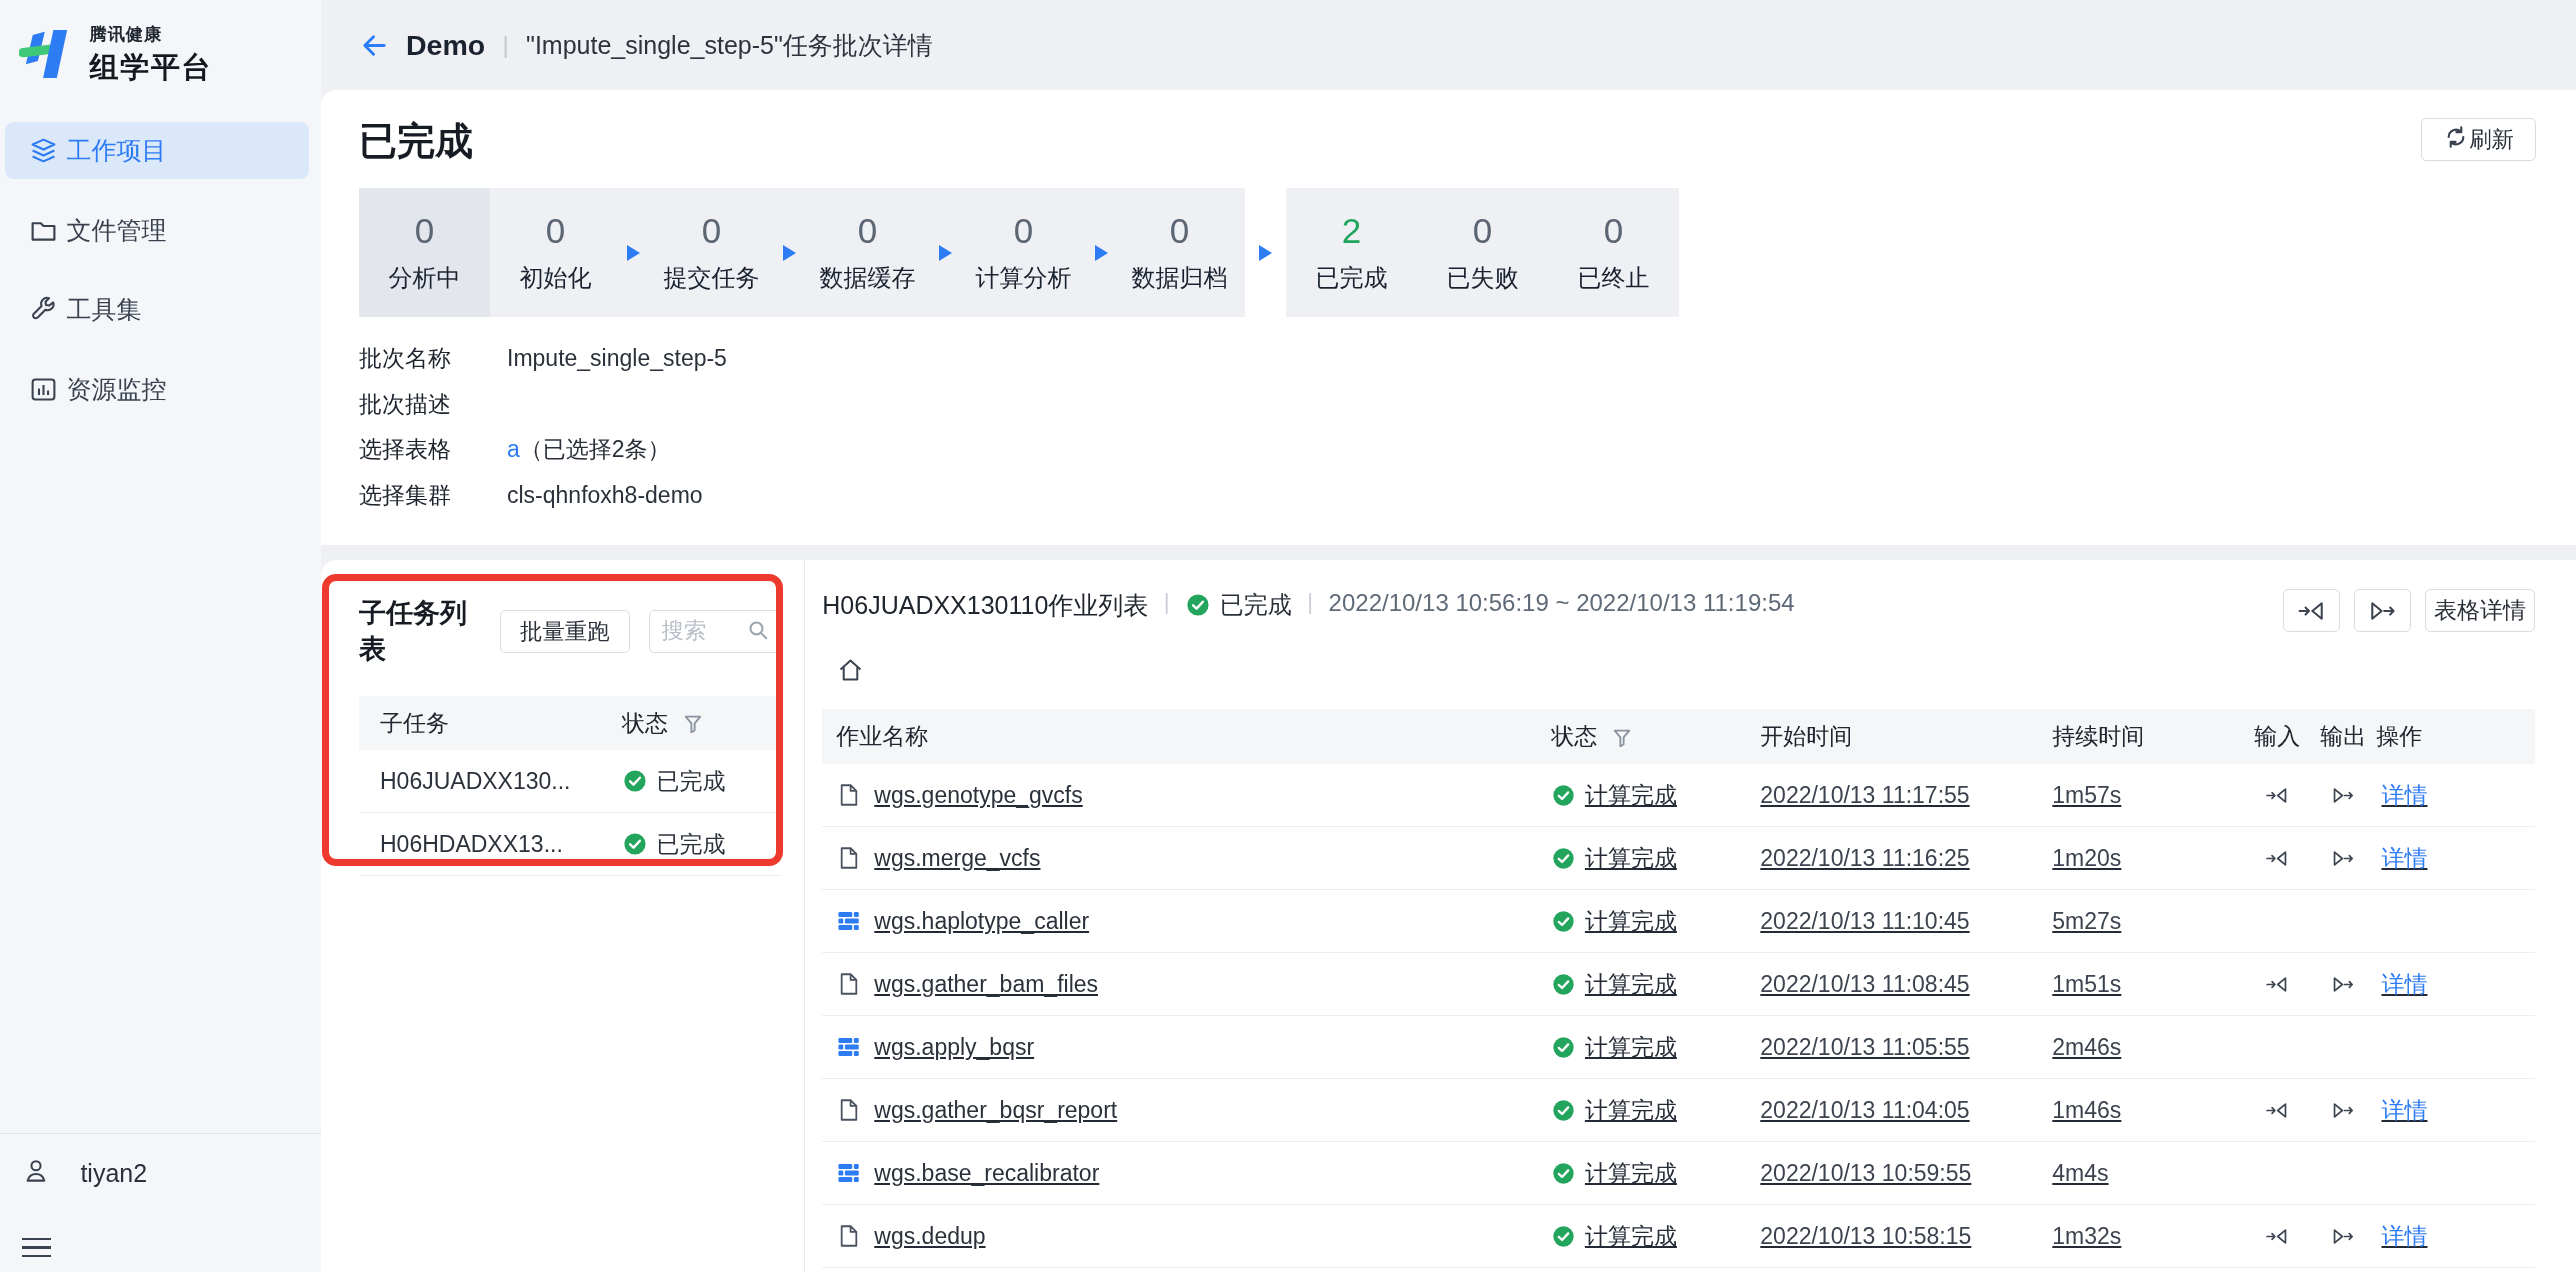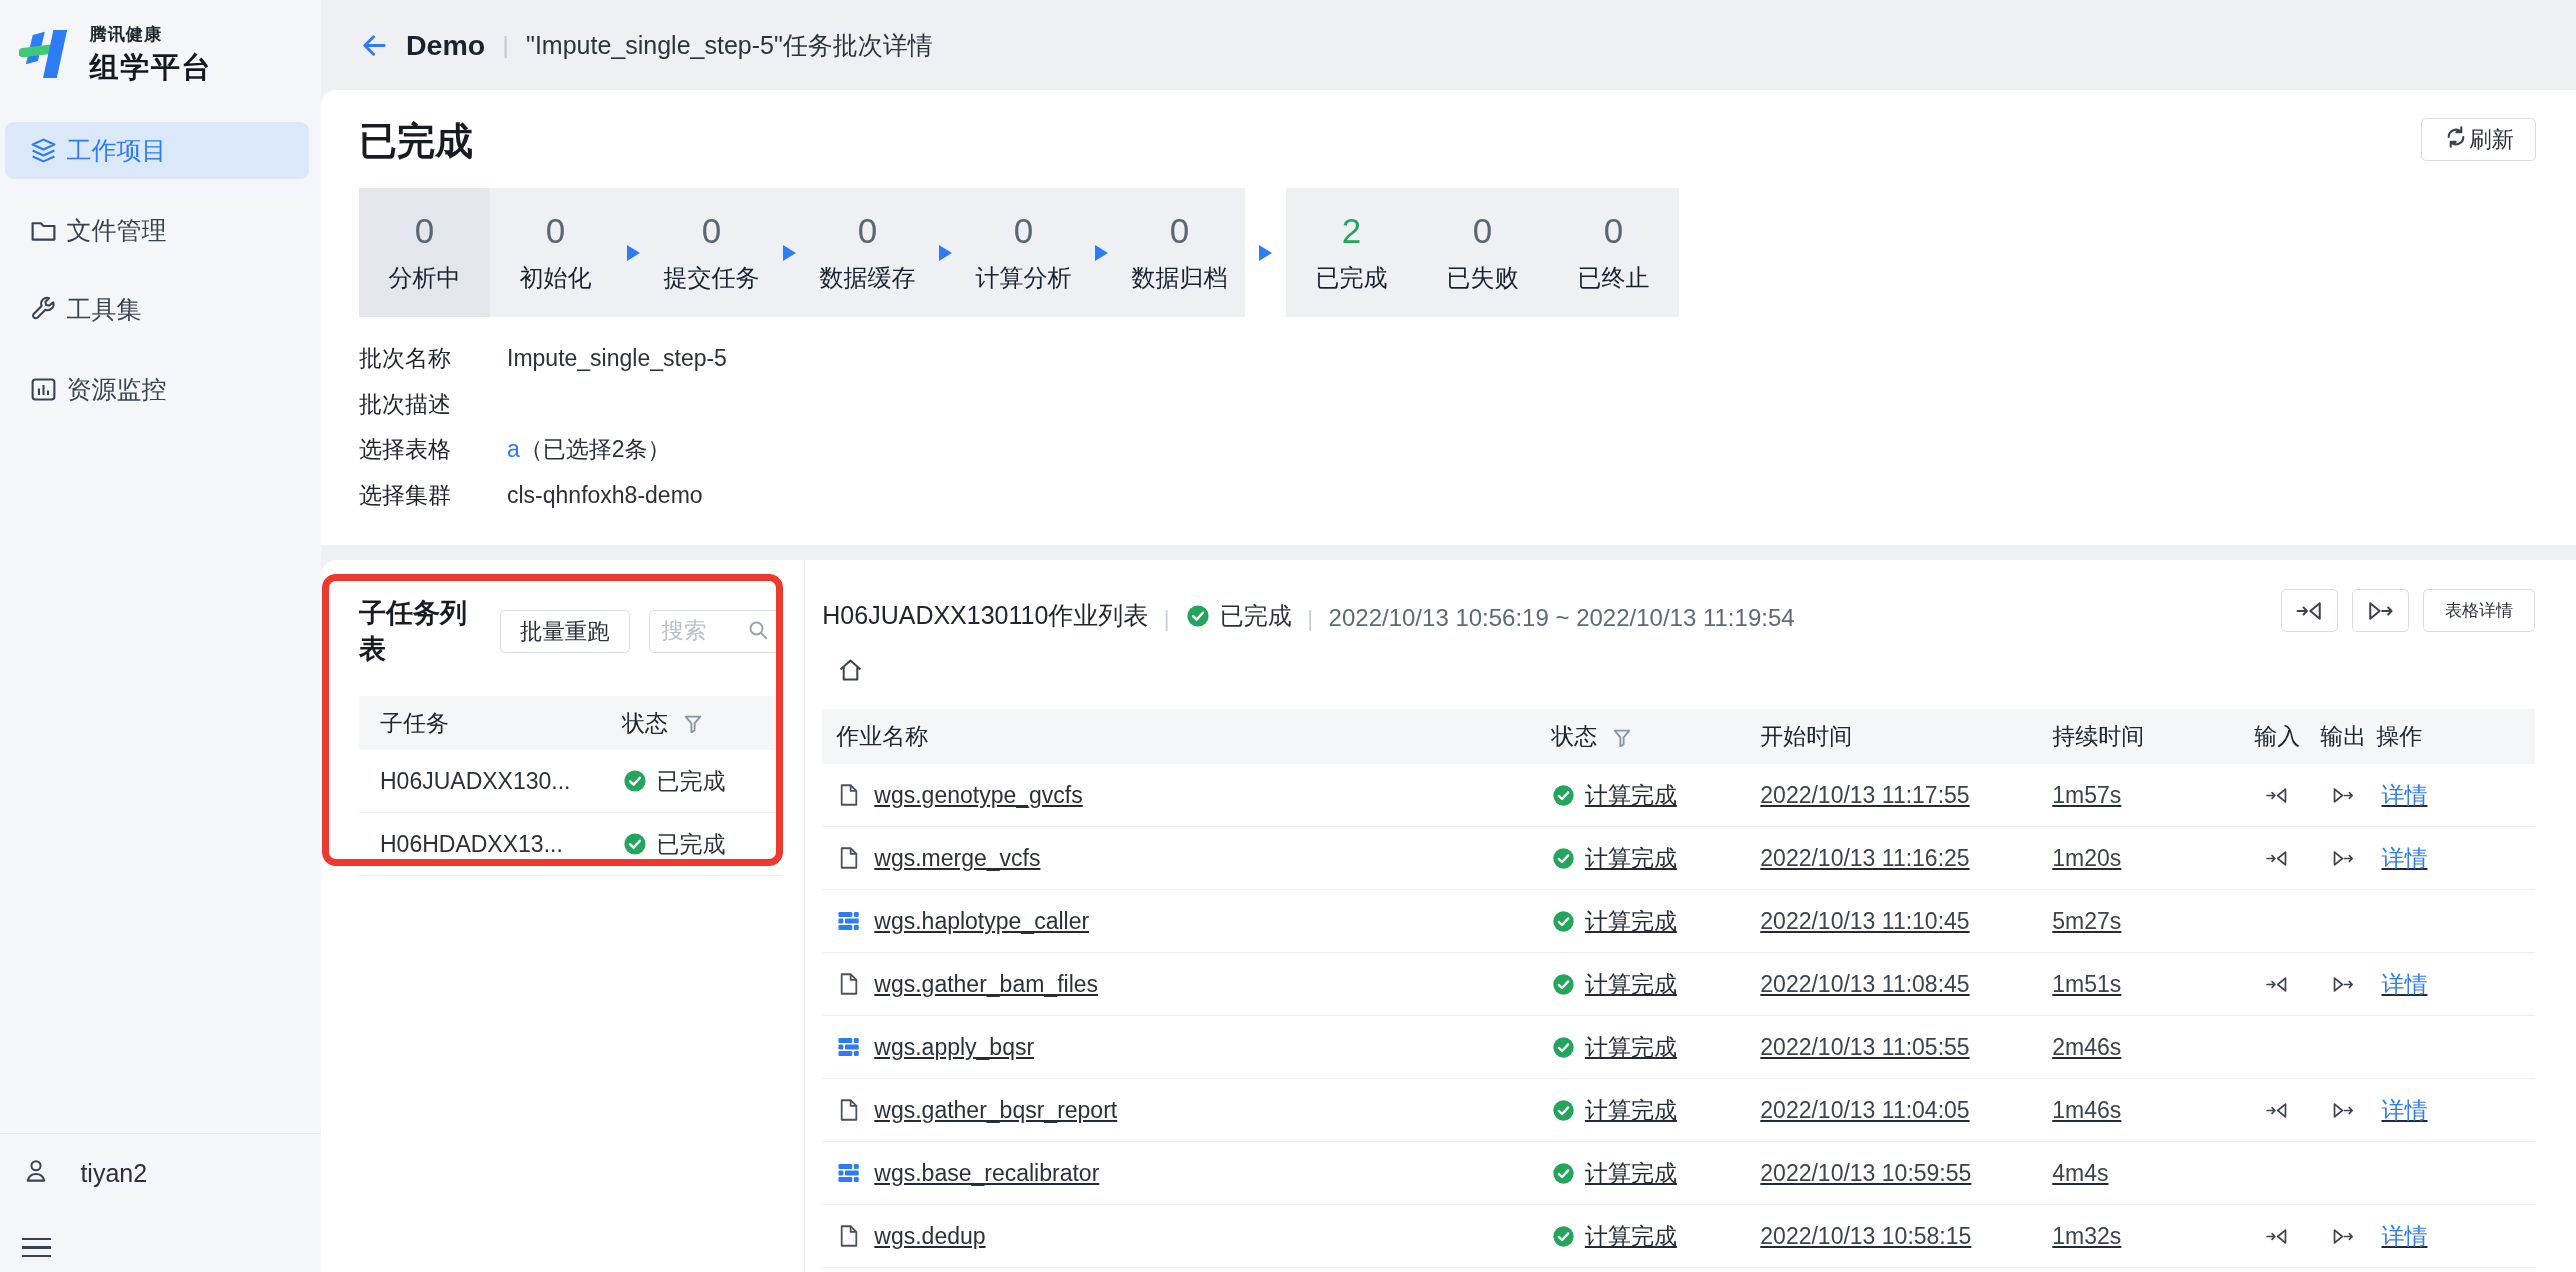--- a/index.html
+++ b/index.html
@@ -104,33 +104,33 @@
   .status-cell { display:flex; align-items:center; gap:8.6px; }
   .funnel { margin-left:8.6px; vertical-align:-2.6px; cursor:pointer; }
 
   .red-highlight {
     position:absolute; left:0.9px; top:14px; width:461px; height:292px;
     border:7.8px solid #ee392e; border-radius:14px; pointer-events:none; z-index:6;
   }
 
   
   .right-panel { flex:1; border-left:0.9px solid #e8eaed; padding:29px 41px 0 17.3px; min-width:0; }
-  .rp-header { display:flex; align-items:flex-end; }
+  .rp-header { display:flex; align-items:flex-start; }
   .rp-title { font-size:25px; color:#20262f; }
   .rp-sep { color:#c9ced6; font-size:22.4px; margin:0 15.5px; }
   .rp-status { display:flex; align-items:center; gap:8.6px; font-size:24px; color:#2a313a; }
   .rp-time { font-size:24px; color:#5f6a78; }
   .rp-actions { margin-left:auto; display:flex; gap:14px; }
   .icon-btn {
     width:57px; height:43px; border:0.9px solid #d8dbe0; border-radius:5.2px; background:#fff;
     display:flex; align-items:center; justify-content:center; cursor:pointer;
   }
   .table-detail-btn {
-    height:43px; padding:0 21px; border:0.9px solid #d8dbe0; border-radius:5.2px; background:#fff;
-    font-size:17px; color:#2a313a; display:flex; align-items:center; cursor:pointer;
+    height:43px; padding:0 8px; border:0.9px solid #d8dbe0; border-radius:5.2px; background:#fff;
+    font-size:23px; color:#2a313a; display:flex; align-items:center; cursor:pointer;
   }
   .home-row { margin-top:22.4px; padding-left:14px; }
   .home-btn { display:inline-flex; cursor:pointer; }
 
   .job-table { margin-top:22.4px; }
   .jt-grid { display:grid; grid-template-columns:729px 209px 292px 192px 66px 66px 1fr; align-items:center; }
   .jt-head { height:55px; background:#f5f6f8; font-size:23px; color:#20262f; }
   .jt-head > div:first-child { padding-left:14px; }
   .jt-row { height:63px; border-bottom:0.9px solid #eceef2; font-size:23px;text-decoration:underline; }
   .name-cell { display:flex; align-items:center; gap:12px; padding-left:14px; color:#2a313a; }

